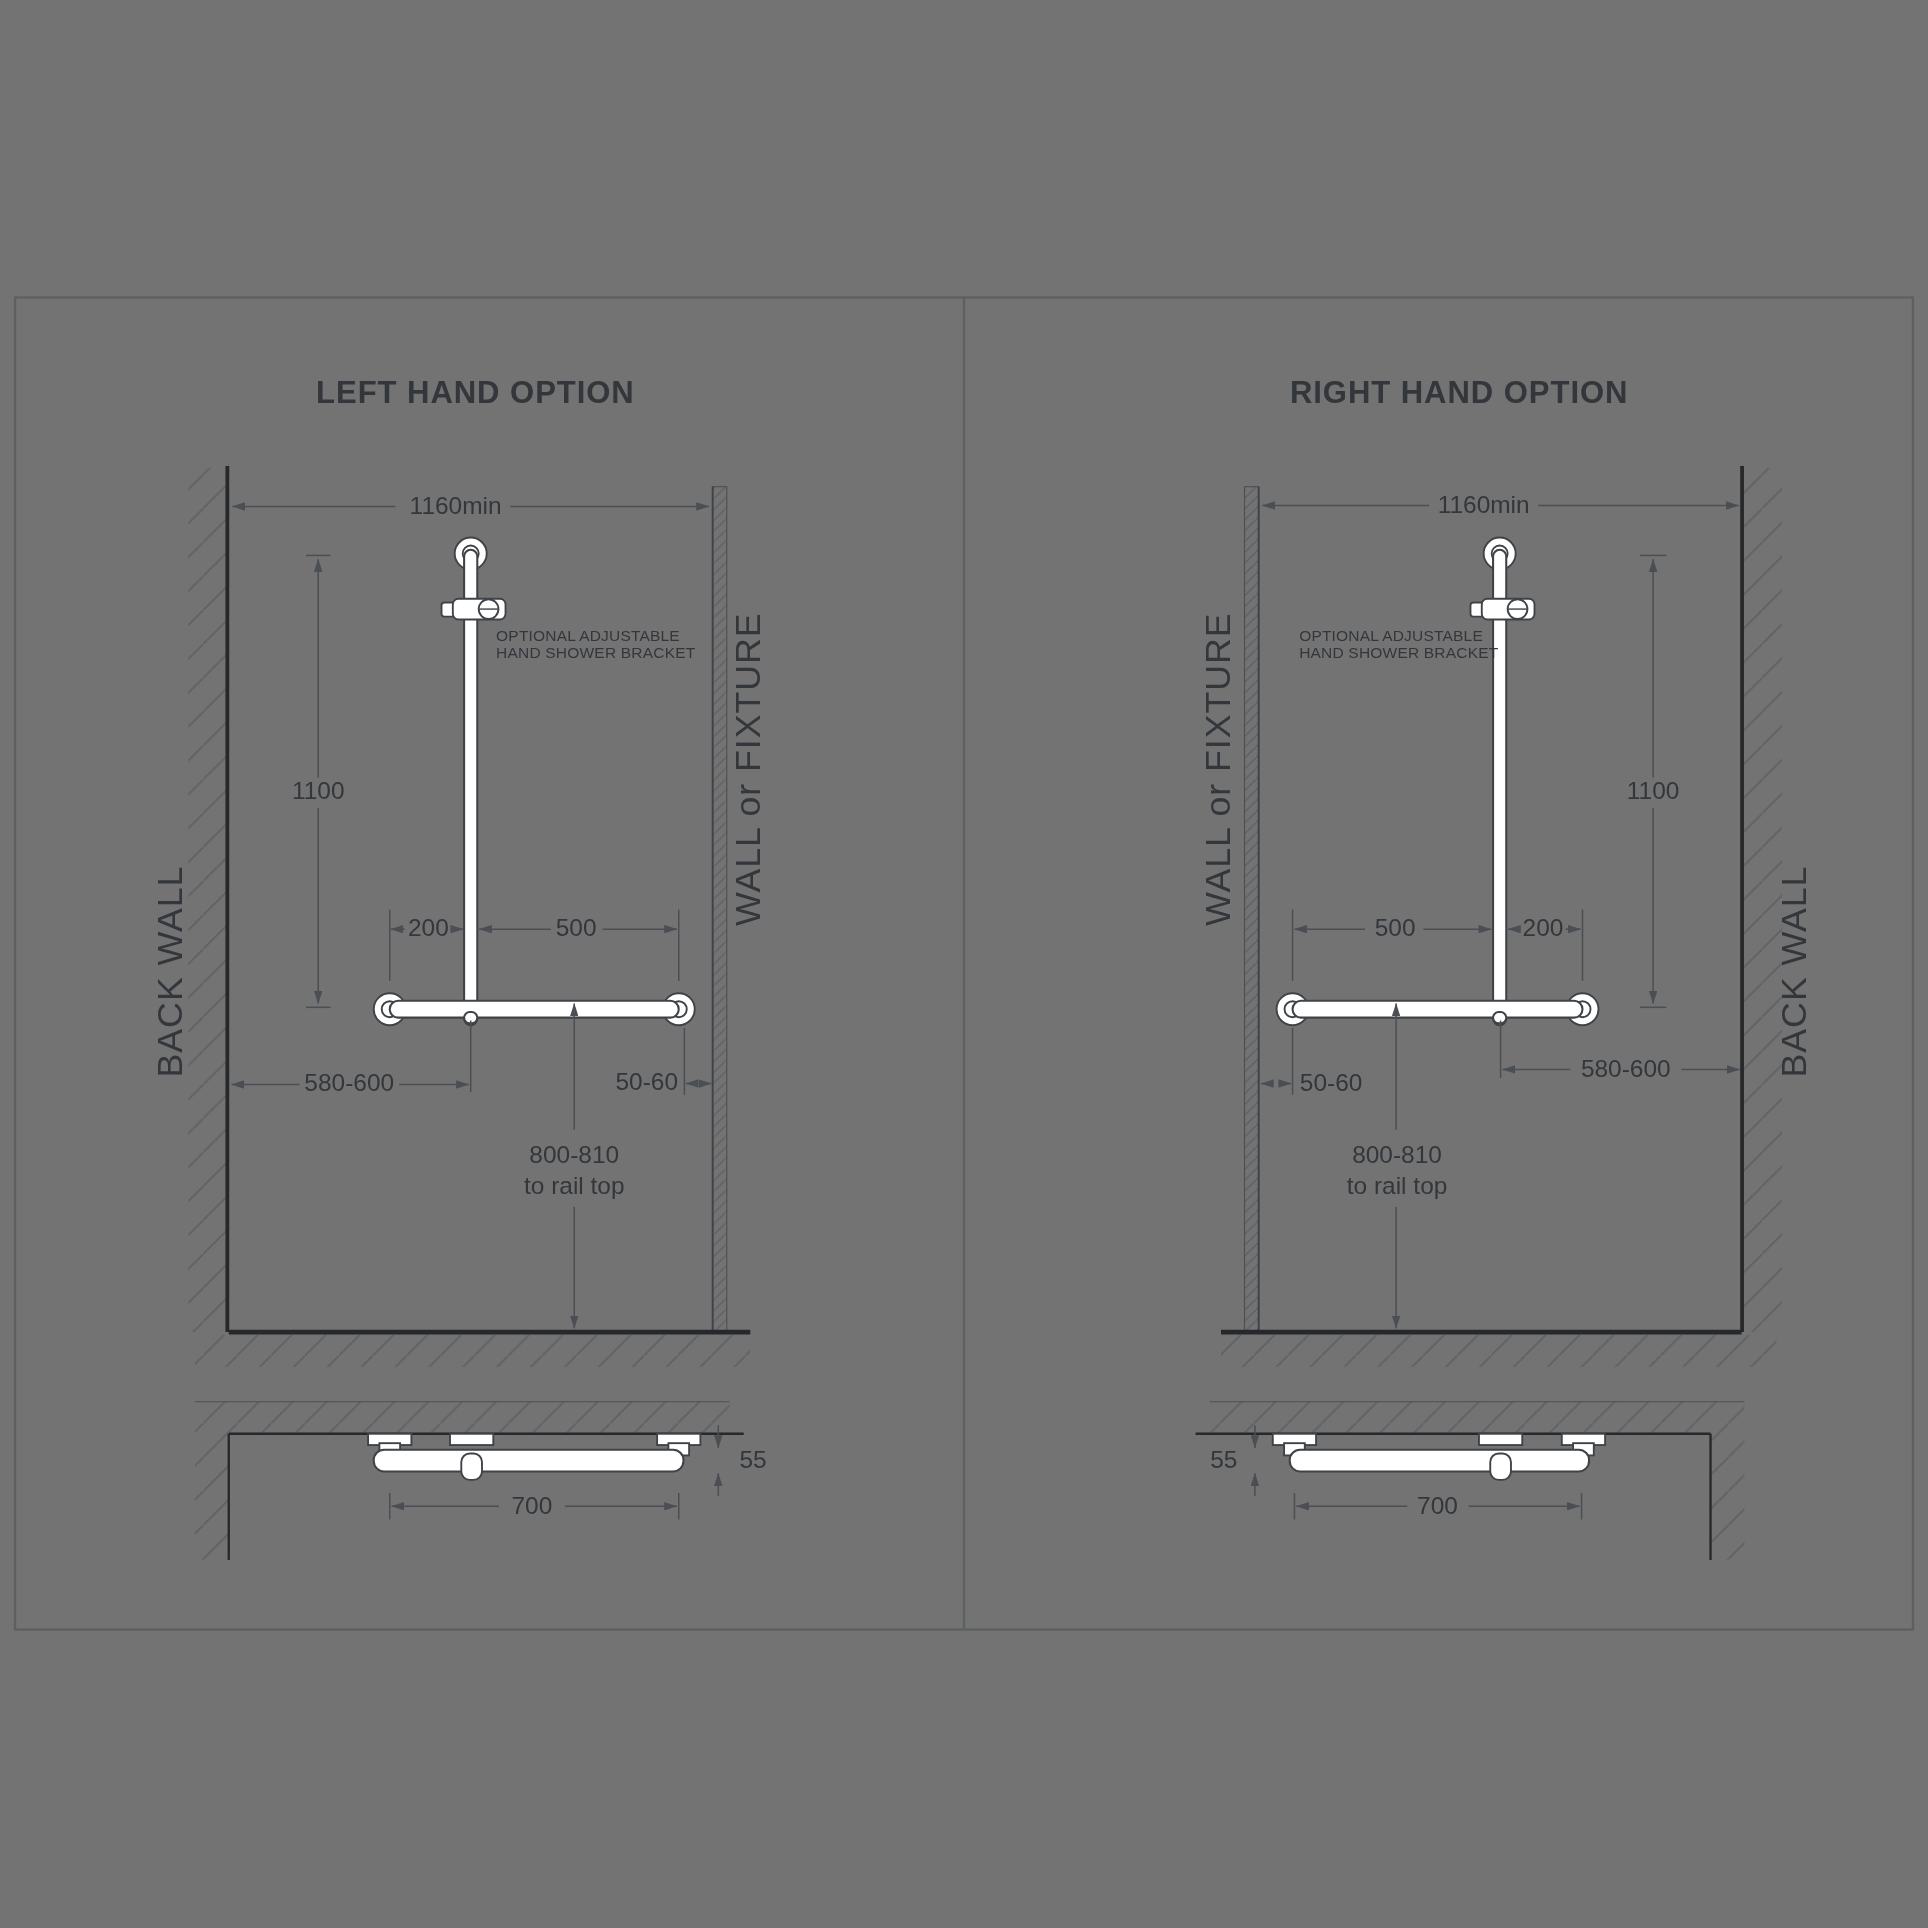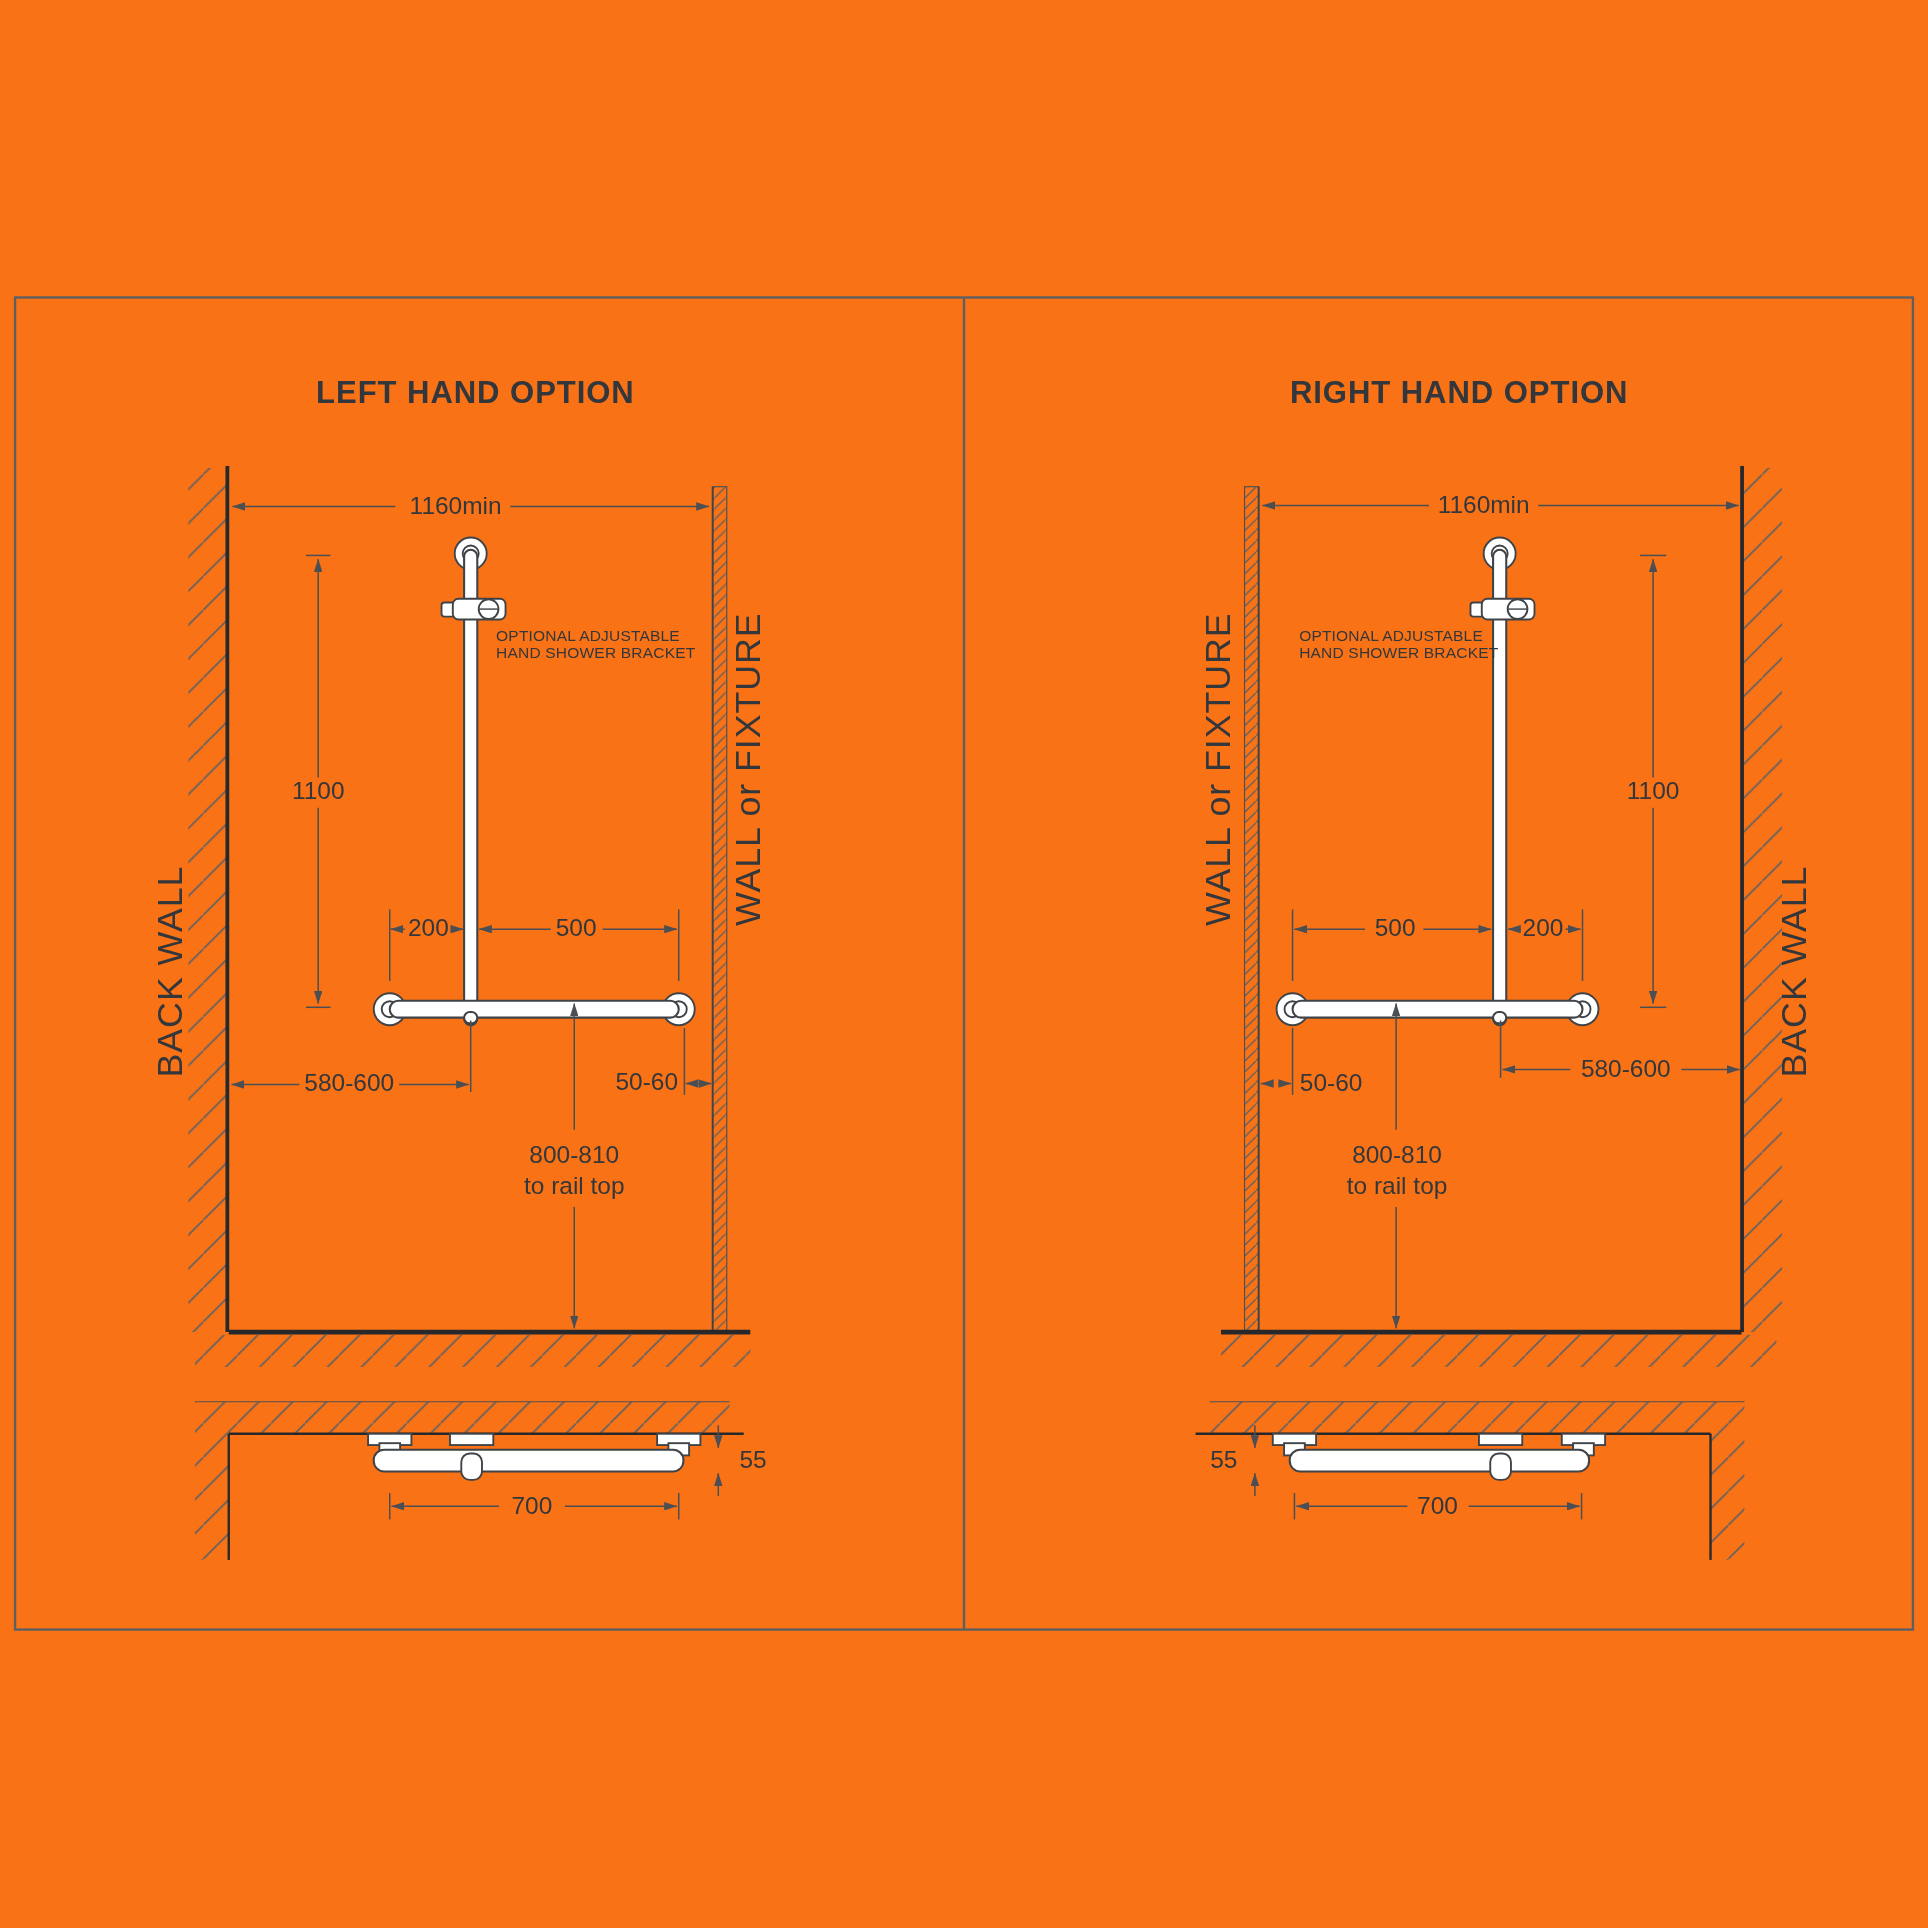--- a/index.html
+++ b/index.html
@@ -1,16 +1,16 @@
 <!DOCTYPE html>
 <html style="font-size:15px"><head>
 <meta charset="utf-8">
 <style>
   html,body{margin:0;padding:0;background:#ffffff;}
-  .page{width:1928px;height:1928px;position:relative;background:#f97316;}
+  .page{width:1928px;height:1928px;position:relative;background:#737373;}
   svg{display:block;}
   text{font-family:"Liberation Sans","DejaVu Sans",sans-serif;fill:#33373c;}
   .title{font-size:33px;font-weight:bold;letter-spacing:1px;}
   .dim{font-size:26px;}
   .wall-label{font-size:38px;letter-spacing:1px;}
   .note{font-size:16.5px;letter-spacing:0.2px;}
   .thin{stroke:#4b4f54;stroke-width:1.6;fill:none;}
   .dimline{stroke:#4b4f54;stroke-width:1.6;fill:none;}
   .tube{stroke:#3f4347;stroke-width:2.2;fill:#fff;}
   .fitting{stroke:#3f4347;stroke-width:2;fill:#fff;}

